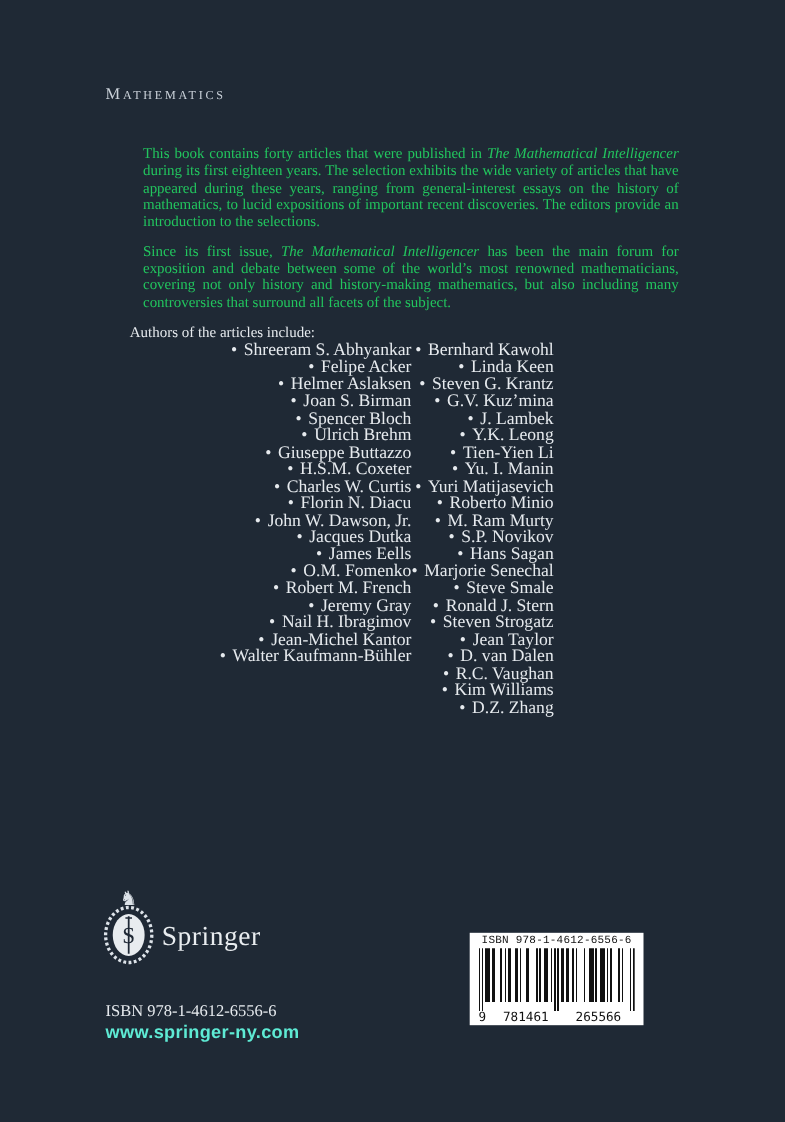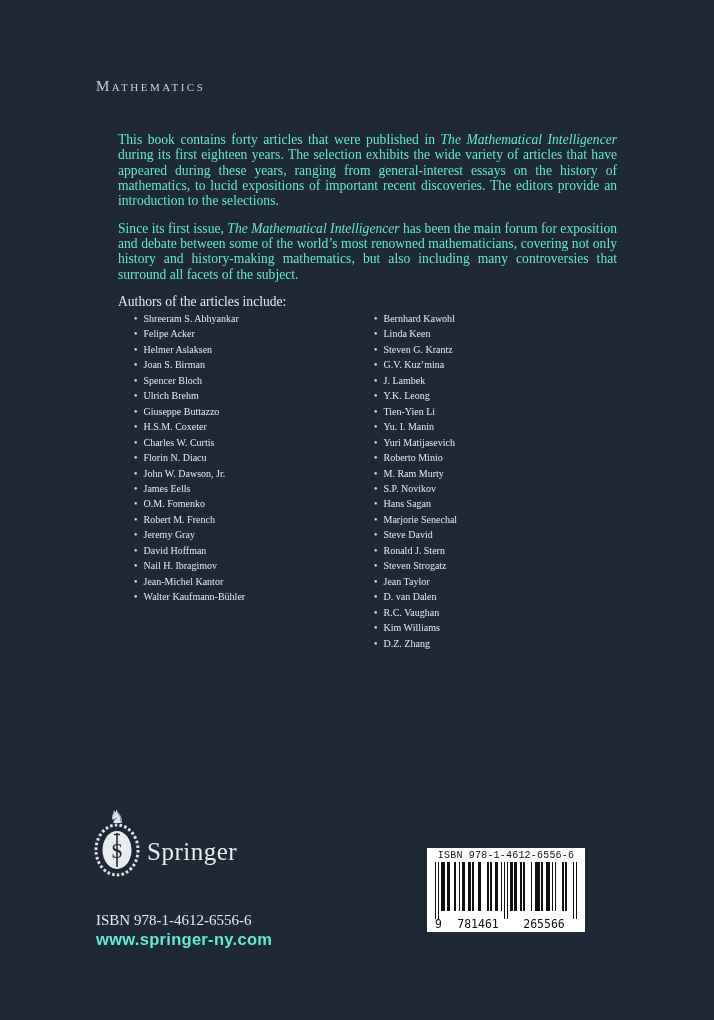--- a/index.html
+++ b/index.html
@@ -15,37 +15,37 @@
   .category{
     position:absolute;left:96px;top:78px;
     font-variant:small-caps;
     font-size:15px;letter-spacing:2.5px;
     color:#c9d0d8;
   }
   .text-block{
     position:absolute;left:118px;top:132px;width:499px;
   }
   .text-block p{
-    margin:0 0 12px 0;
+    margin:0 0 12px 12px;
     font-size:13.6px;line-height:15.35px;
     text-align:justify;
-    color:#5eead4;
+    color:#22c55e;
   }
   .authors-heading{
     margin-top:8px;
     font-size:13.6px;
     color:#e6eaee;
   }
   .columns{
     position:absolute;left:134px;top:311px;
     display:flex;
   }
   .columns ul{
     list-style:none;margin:0;padding:0;
-    font-size:10px;line-height:15.45px;
+    font-size:16px;line-height:15.45px;text-align:right;
   }
   .col-left{width:240px;}
   .bullet{margin-right:6px;}
   .brand-crest{position:absolute;left:93px;top:806px;}
   .brand-name{
     position:absolute;left:147px;top:838px;
     font-size:25px;letter-spacing:0.5px;color:#e8ecef;
   }
   .barcode{
     position:absolute;left:427px;top:848px;
@@ -97,45 +97,45 @@
         <li><span class="bullet">•</span><span>Felipe Acker</span></li>
         <li><span class="bullet">•</span><span>Helmer Aslaksen</span></li>
         <li><span class="bullet">•</span><span>Joan S. Birman</span></li>
         <li><span class="bullet">•</span><span>Spencer Bloch</span></li>
         <li><span class="bullet">•</span><span>Ulrich Brehm</span></li>
         <li><span class="bullet">•</span><span>Giuseppe Buttazzo</span></li>
         <li><span class="bullet">•</span><span>H.S.M. Coxeter</span></li>
         <li><span class="bullet">•</span><span>Charles W. Curtis</span></li>
         <li><span class="bullet">•</span><span>Florin N. Diacu</span></li>
         <li><span class="bullet">•</span><span>John W. Dawson, Jr.</span></li>
+        <li><span class="bullet">•</span><span>Jacques Dutka</span></li>
         <li><span class="bullet">•</span><span>James Eells</span></li>
         <li><span class="bullet">•</span><span>O.M. Fomenko</span></li>
         <li><span class="bullet">•</span><span>Robert M. French</span></li>
         <li><span class="bullet">•</span><span>Jeremy Gray</span></li>
-        <li><span class="bullet">•</span><span>David Hoffman</span></li>
         <li><span class="bullet">•</span><span>Nail H. Ibragimov</span></li>
         <li><span class="bullet">•</span><span>Jean-Michel Kantor</span></li>
         <li><span class="bullet">•</span><span>Walter Kaufmann-Bühler</span></li>
       </ul>
     <ul class="col-right">
         <li><span class="bullet">•</span><span>Bernhard Kawohl</span></li>
         <li><span class="bullet">•</span><span>Linda Keen</span></li>
         <li><span class="bullet">•</span><span>Steven G. Krantz</span></li>
         <li><span class="bullet">•</span><span>G.V. Kuz’mina</span></li>
         <li><span class="bullet">•</span><span>J. Lambek</span></li>
         <li><span class="bullet">•</span><span>Y.K. Leong</span></li>
         <li><span class="bullet">•</span><span>Tien-Yien Li</span></li>
         <li><span class="bullet">•</span><span>Yu. I. Manin</span></li>
         <li><span class="bullet">•</span><span>Yuri Matijasevich</span></li>
         <li><span class="bullet">•</span><span>Roberto Minio</span></li>
         <li><span class="bullet">•</span><span>M. Ram Murty</span></li>
         <li><span class="bullet">•</span><span>S.P. Novikov</span></li>
         <li><span class="bullet">•</span><span>Hans Sagan</span></li>
         <li><span class="bullet">•</span><span>Marjorie Senechal</span></li>
-        <li><span class="bullet">•</span><span>Steve David</span></li>
+        <li><span class="bullet">•</span><span>Steve Smale</span></li>
         <li><span class="bullet">•</span><span>Ronald J. Stern</span></li>
         <li><span class="bullet">•</span><span>Steven Strogatz</span></li>
         <li><span class="bullet">•</span><span>Jean Taylor</span></li>
         <li><span class="bullet">•</span><span>D. van Dalen</span></li>
         <li><span class="bullet">•</span><span>R.C. Vaughan</span></li>
         <li><span class="bullet">•</span><span>Kim Williams</span></li>
         <li><span class="bullet">•</span><span>D.Z. Zhang</span></li>
       </ul>
   </div>
 

